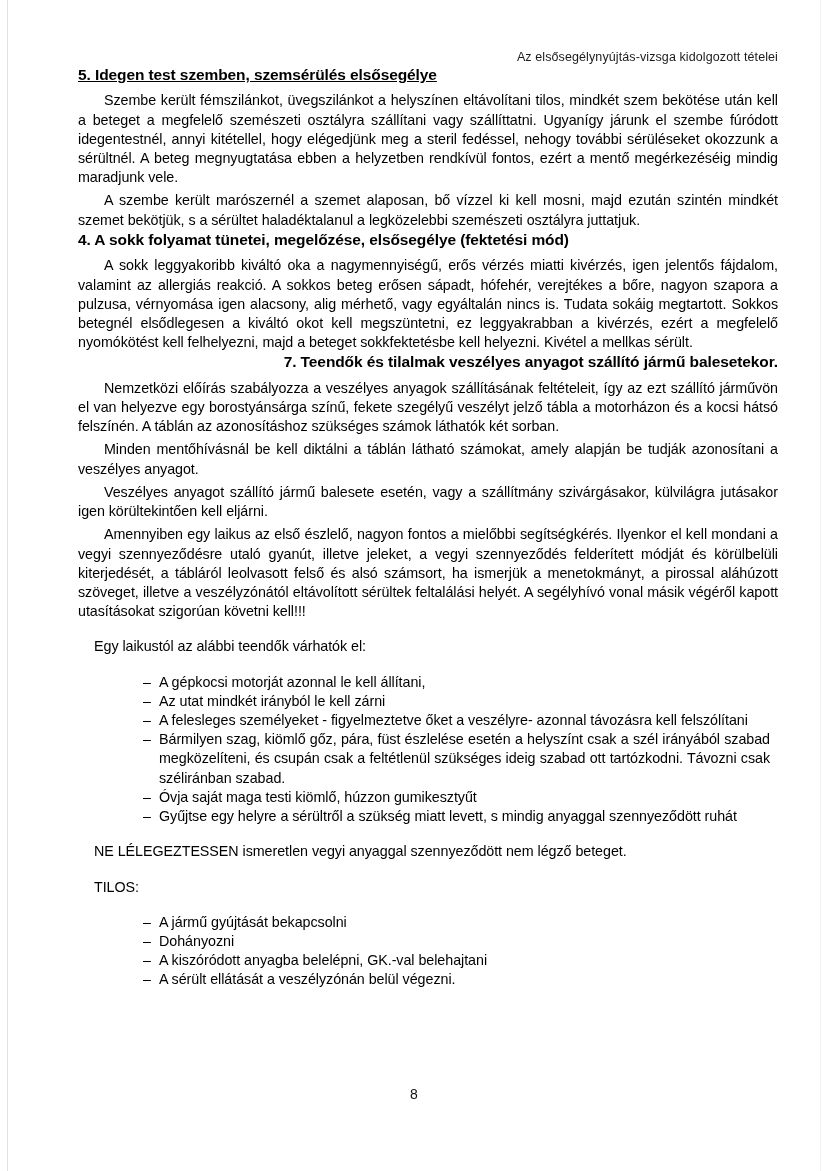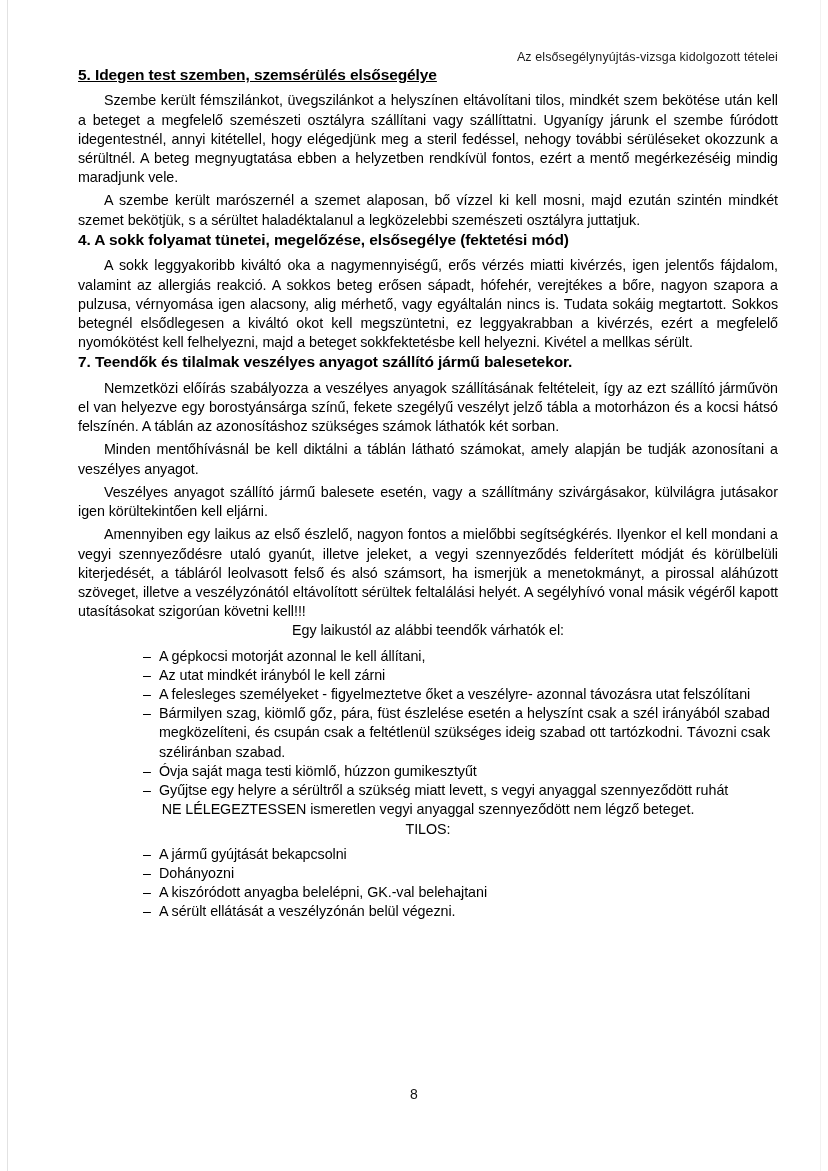--- a/index.html
+++ b/index.html
@@ -40,41 +40,41 @@
   h2.section-heading {
     font-size: 15.5px;
     font-weight: bold;
     margin: 0;
     padding: 0;
     line-height: 1.25;
     letter-spacing: -0.1px;
   }
   .s5-heading { margin-top: 31px; padding-left: 8px; text-decoration: underline; }
   .s6-heading { margin-top: 11px; }
-  .s7-heading { margin-top: 10px; }
+  .s7-heading { margin-top: 10px; text-align: right; }
 
   p.body-par {
     font-size: 14.3px;
     line-height: 1.345;
     text-align: justify;
     margin: 0;
     padding: 0;
     text-indent: 26px;
     letter-spacing: -0.05px;
     word-spacing: 0px;
     hyphens: none;
   }
   p.body-par + p.body-par { margin-top: 4px; }
   .after-heading { margin-top: 7px !important; }
 
   p.plain-par {
     font-size: 14.3px;
     line-height: 1.345;
-    text-align: center;
-    margin: 0;
+    text-align: left;
+    margin: 16px;
     padding: 0;
     text-indent: 0;
     letter-spacing: -0.05px;
   }
   .lead-in { margin-top: 14px; }
   .no-breathe { margin-top: 12px; }
   .tilos-label { margin-top: 10px; }
 
   ul.dash-list {
     list-style: none;
@@ -129,24 +129,24 @@
     <p class="body-par after-heading">Nemzetközi előírás szabályozza a veszélyes anyagok szállításának feltételeit, így az ezt szállító járművön el van helyezve egy borostyánsárga színű, fekete szegélyű veszélyt jelző tábla a motorházon és a kocsi hátsó felszínén. A táblán az azonosításhoz szükséges számok láthatók két sorban.</p>
     <p class="body-par">Minden mentőhívásnál be kell diktálni a táblán látható számokat, amely alapján be tudják azonosítani a veszélyes anyagot.</p>
     <p class="body-par">Veszélyes anyagot szállító jármű balesete esetén, vagy a szállítmány szivárgásakor, külvilágra jutásakor igen körültekintően kell eljárni.</p>
     <p class="body-par">Amennyiben egy laikus az első észlelő, nagyon fontos a mielőbbi segítségkérés. Ilyenkor el kell mondani a vegyi szennyeződésre utaló gyanút, illetve jeleket, a vegyi szennyeződés felderített módját és körülbelüli kiterjedését, a tábláról leolvasott felső és alsó számsort, ha ismerjük a menetokmányt, a pirossal aláhúzott szöveget, illetve a veszélyzónától eltávolított sérültek feltalálási helyét.  A segélyhívó vonal másik végéről kapott utasításokat szigorúan követni kell!!!</p>
 
     <p class="plain-par lead-in">Egy laikustól az alábbi teendők várhatók el:</p>
 
     <ul class="dash-list">
       <li>A gépkocsi motorját azonnal le kell állítani,</li>
       <li>Az utat mindkét irányból le kell zárni</li>
-      <li class="justify">A felesleges személyeket - figyelmeztetve őket a veszélyre- azonnal távozásra utat felszólítani</li>
+      <li class="justify">A felesleges személyeket - figyelmeztetve őket a veszélyre- azonnal távozásra kell felszólítani</li>
       <li class="justify">Bármilyen szag, kiömlő gőz, pára, füst észlelése esetén a helyszínt csak a szél irányából szabad megközelíteni, és csupán csak a feltétlenül szükséges ideig szabad ott tartózkodni. Távozni csak széliránban szabad.</li>
       <li>Óvja saját maga testi kiömlő, húzzon gumikesztyűt</li>
-      <li>Gyűjtse egy helyre a sérültről a szükség miatt levett, s vegyi anyaggal szennyeződött ruhát</li>
+      <li>Gyűjtse egy helyre a sérültről a szükség miatt levett, s mindig anyaggal szennyeződött ruhát</li>
     </ul>
 
     <p class="plain-par no-breathe">NE LÉLEGEZTESSEN ismeretlen vegyi anyaggal szennyeződött nem légző beteget.</p>
 
     <p class="plain-par tilos-label">TILOS:</p>
 
     <ul class="dash-list">
       <li>A jármű gyújtását bekapcsolni</li>
       <li>Dohányozni</li>
       <li>A kiszóródott anyagba belelépni, GK.-val belehajtani</li>

